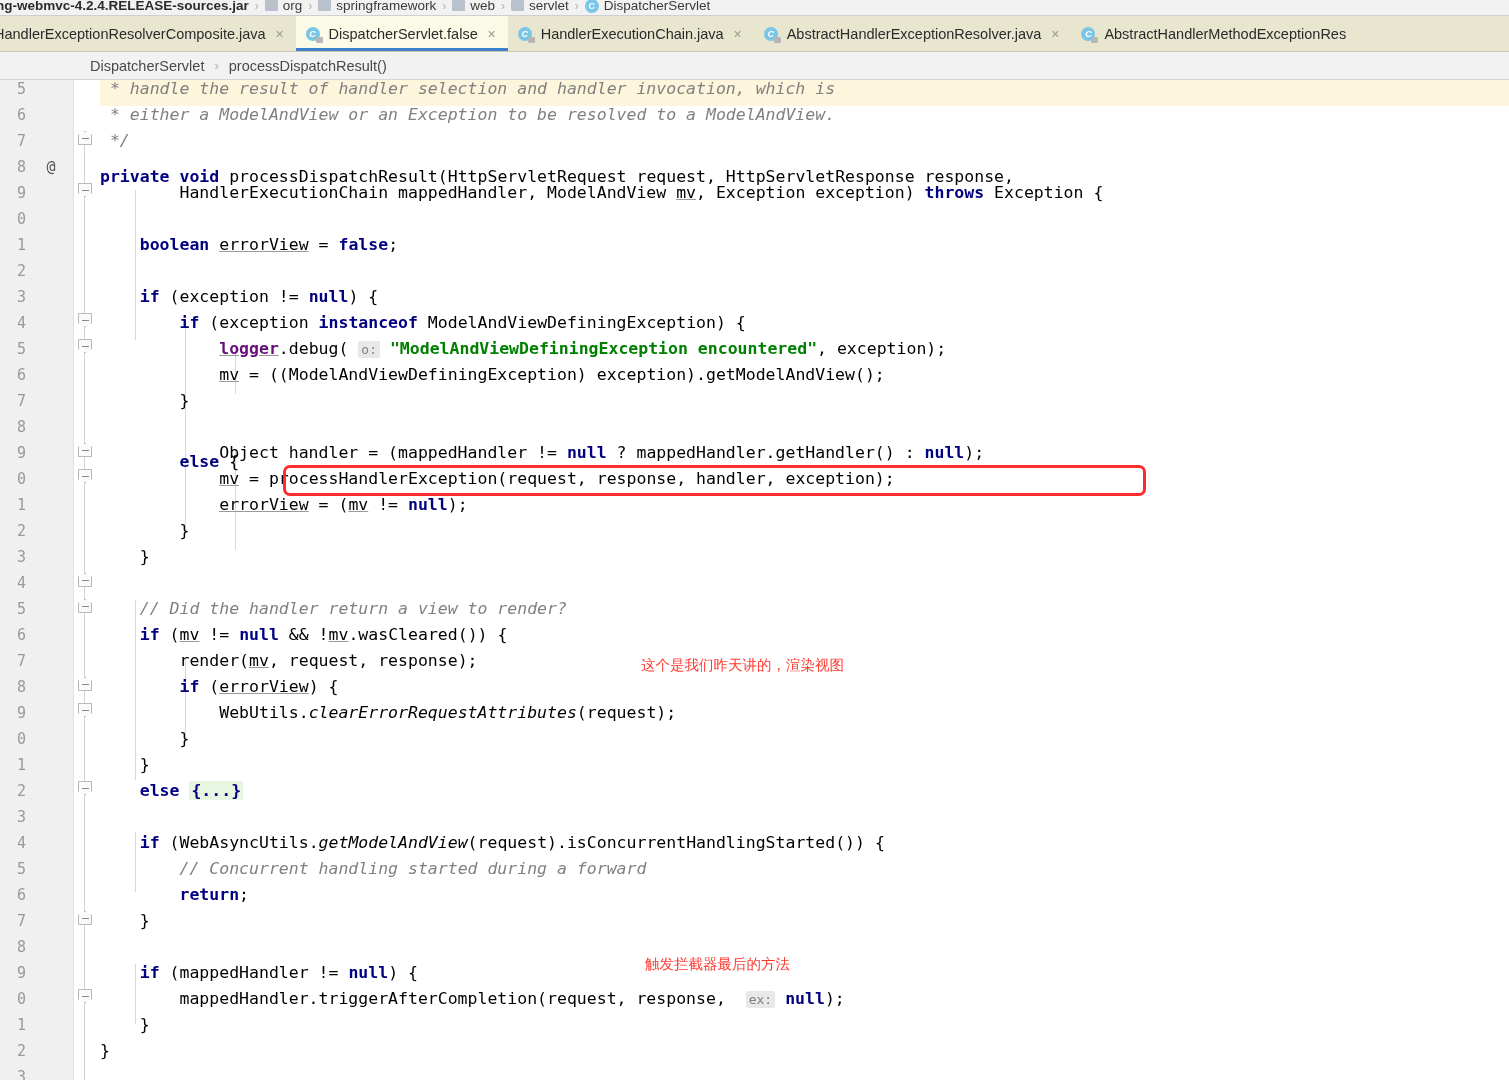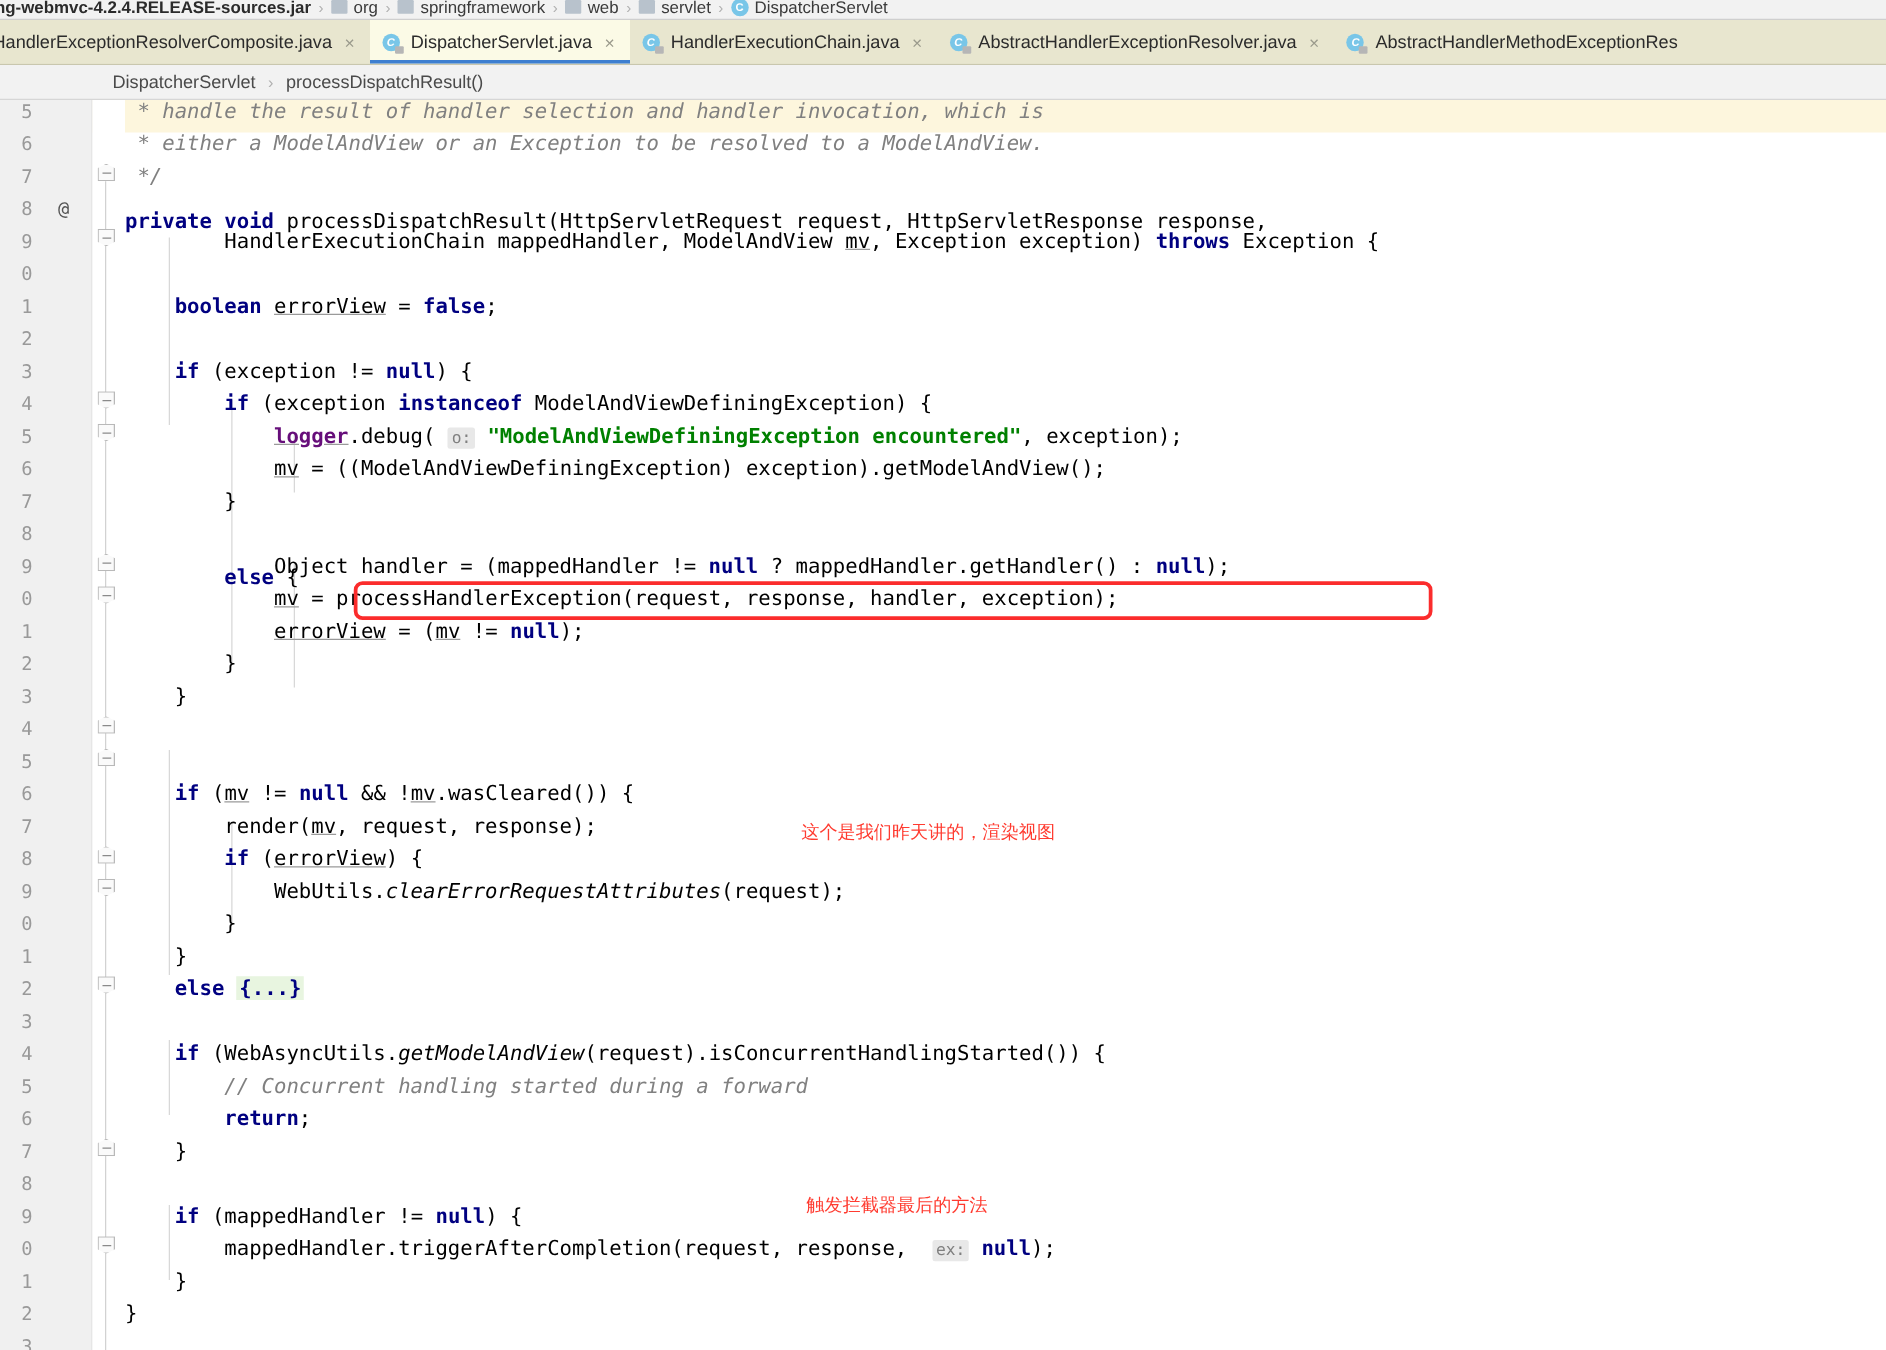--- a/index.html
+++ b/index.html
@@ -231,21 +231,21 @@
     <div class="tab first">
       <span class="tlabel">HandlerExceptionResolverComposite.java</span>
       <span class="closex">×</span>
     </div>
 
     <div class="tab active">
       <span class="ficon">
         <span class="circ">C</span>
         <span class="lock"></span>
       </span>
-      <span class="tlabel">DispatcherServlet.java</span>
+      <span class="tlabel">DispatcherServlet.false</span>
       <span class="closex">×</span>
     </div>
 
     <div class="tab">
       <span class="ficon">
         <span class="circ">C</span>
         <span class="lock"></span>
       </span>
       <span class="tlabel">HandlerExecutionChain.java</span>
       <span class="closex">×</span>
@@ -385,20 +385,21 @@
       <div class="ln" style="top:386px;">            <span class="und">mv</span> = processHandlerException(request, response, handler, exception);</div>
 
       <div class="ln" style="top:412px;">            <span class="und">errorView</span> = (<span class="und">mv</span> != <span class="kw">null</span>);</div>
 
       <div class="ln" style="top:438px;">        }</div>
 
       <div class="ln" style="top:464px;">    }</div>
 
       <div class="ln" style="top:490px;"> </div>
 
+      <div class="ln" style="top:516px;">    <span class="cmt">// Did the handler return a view to render?</span></div>
 
       <div class="ln" style="top:542px;">    <span class="kw">if</span> (<span class="und">mv</span> != <span class="kw">null</span> &amp;&amp; !<span class="und">mv</span>.wasCleared()) {</div>
 
       <div class="ln" style="top:568px;">        render(<span class="und">mv</span>, request, response);</div>
 
       <div class="ln" style="top:594px;">        <span class="kw">if</span> (<span class="und">errorView</span>) {</div>
 
       <div class="ln" style="top:620px;">            WebUtils.<span class="mth">clearErrorRequestAttributes</span>(request);</div>
 
       <div class="ln" style="top:646px;">        }</div>

